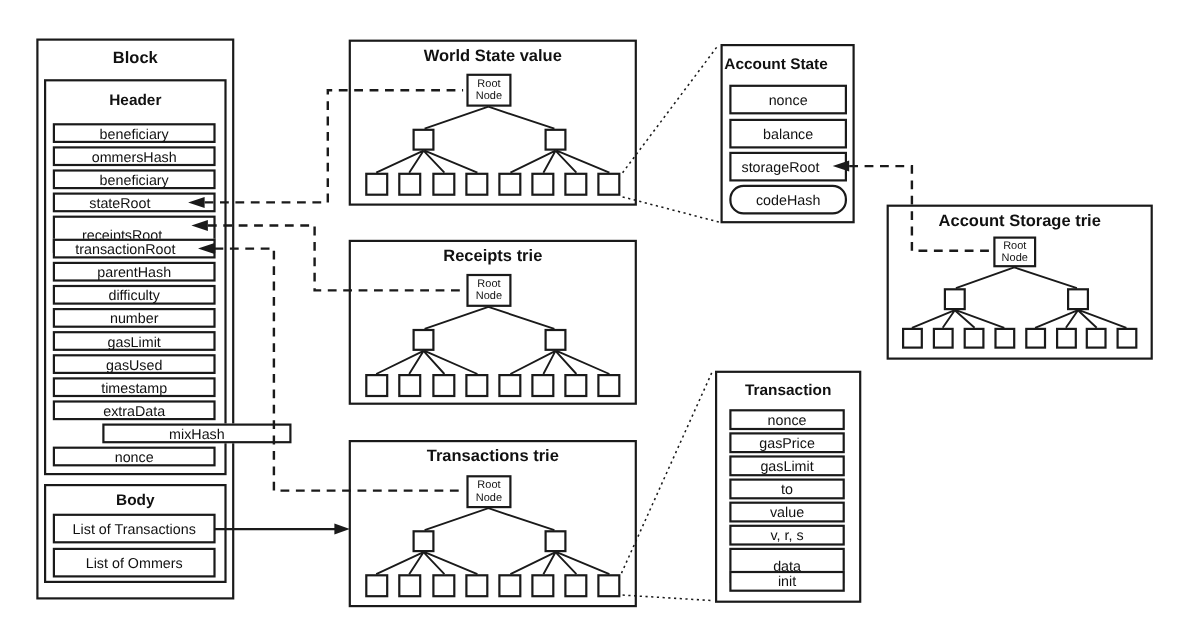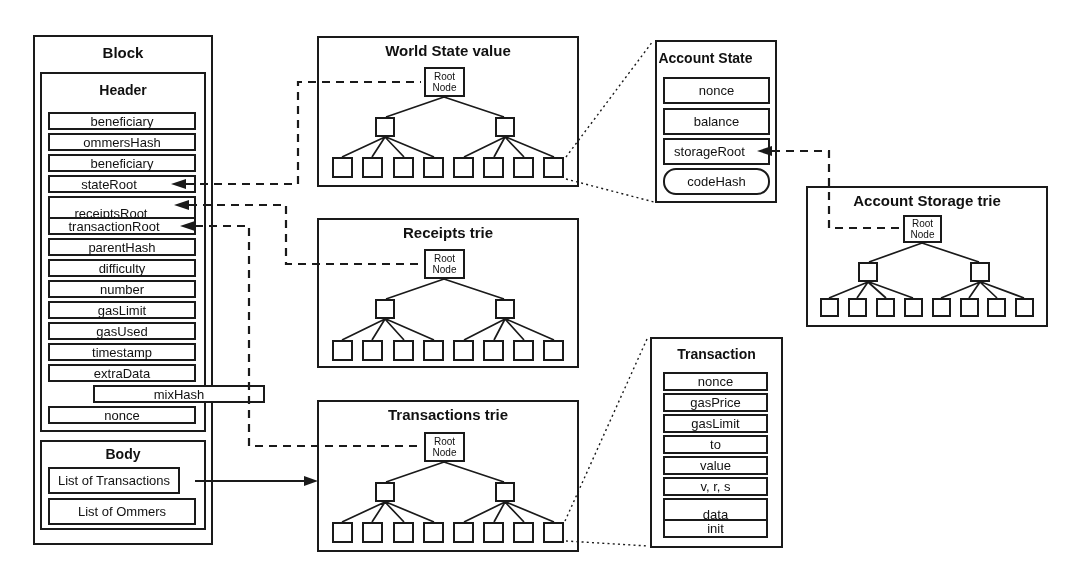--- a/index.html
+++ b/index.html
@@ -44,21 +44,21 @@
 <div class="abs cell" style="left:48px;top:280px;width:148px;height:18px;">number</div>
 <div class="abs cell" style="left:48px;top:301px;width:148px;height:18px;">gasLimit</div>
 <div class="abs cell" style="left:48px;top:322px;width:148px;height:18px;">gasUsed</div>
 <div class="abs cell" style="left:48px;top:343px;width:148px;height:18px;">timestamp</div>
 <div class="abs cell" style="left:48px;top:364px;width:148px;height:18px;">extraData</div>
 <div class="abs cell" style="left:64px;top:385px;width:172px;height:18px;margin-left:29px;">mixHash</div>
 <div class="abs cell" style="left:48px;top:406px;width:148px;height:18px;">nonce</div>
 
 <div class="abs box" style="left:40px;top:440px;width:166px;height:90px;"></div>
 <div class="abs title-sm" style="left:40px;top:446px;width:166px;">Body</div>
-<div class="abs cell" style="left:48px;top:467px;width:132px;height:27px;">List of Transactions</div>
+<div class="abs cell" style="left:48px;top:467px;width:148px;height:27px;">List of Transactions</div>
 <div class="abs cell" style="left:48px;top:498px;width:148px;height:27px;">List of Ommers</div>
 
 <div class="abs box" style="left:317px;top:36px;width:262px;height:151px;"></div>
 <div class="abs title" style="left:317px;top:42px;width:262px;">World State value</div>
 <div class="abs rootnode" style="left:424px;top:67px;width:41px;height:30px;">Root Node</div>
 <div class="abs node" style="left:375px;top:117px;width:20px;height:20px;"></div>
 <div class="abs node" style="left:495px;top:117px;width:20px;height:20px;"></div>
 <div class="abs node" style="left:332px;top:157px;width:21px;height:21px;"></div>
 <div class="abs node" style="left:362px;top:157px;width:21px;height:21px;"></div>
 <div class="abs node" style="left:393px;top:157px;width:21px;height:21px;"></div>

